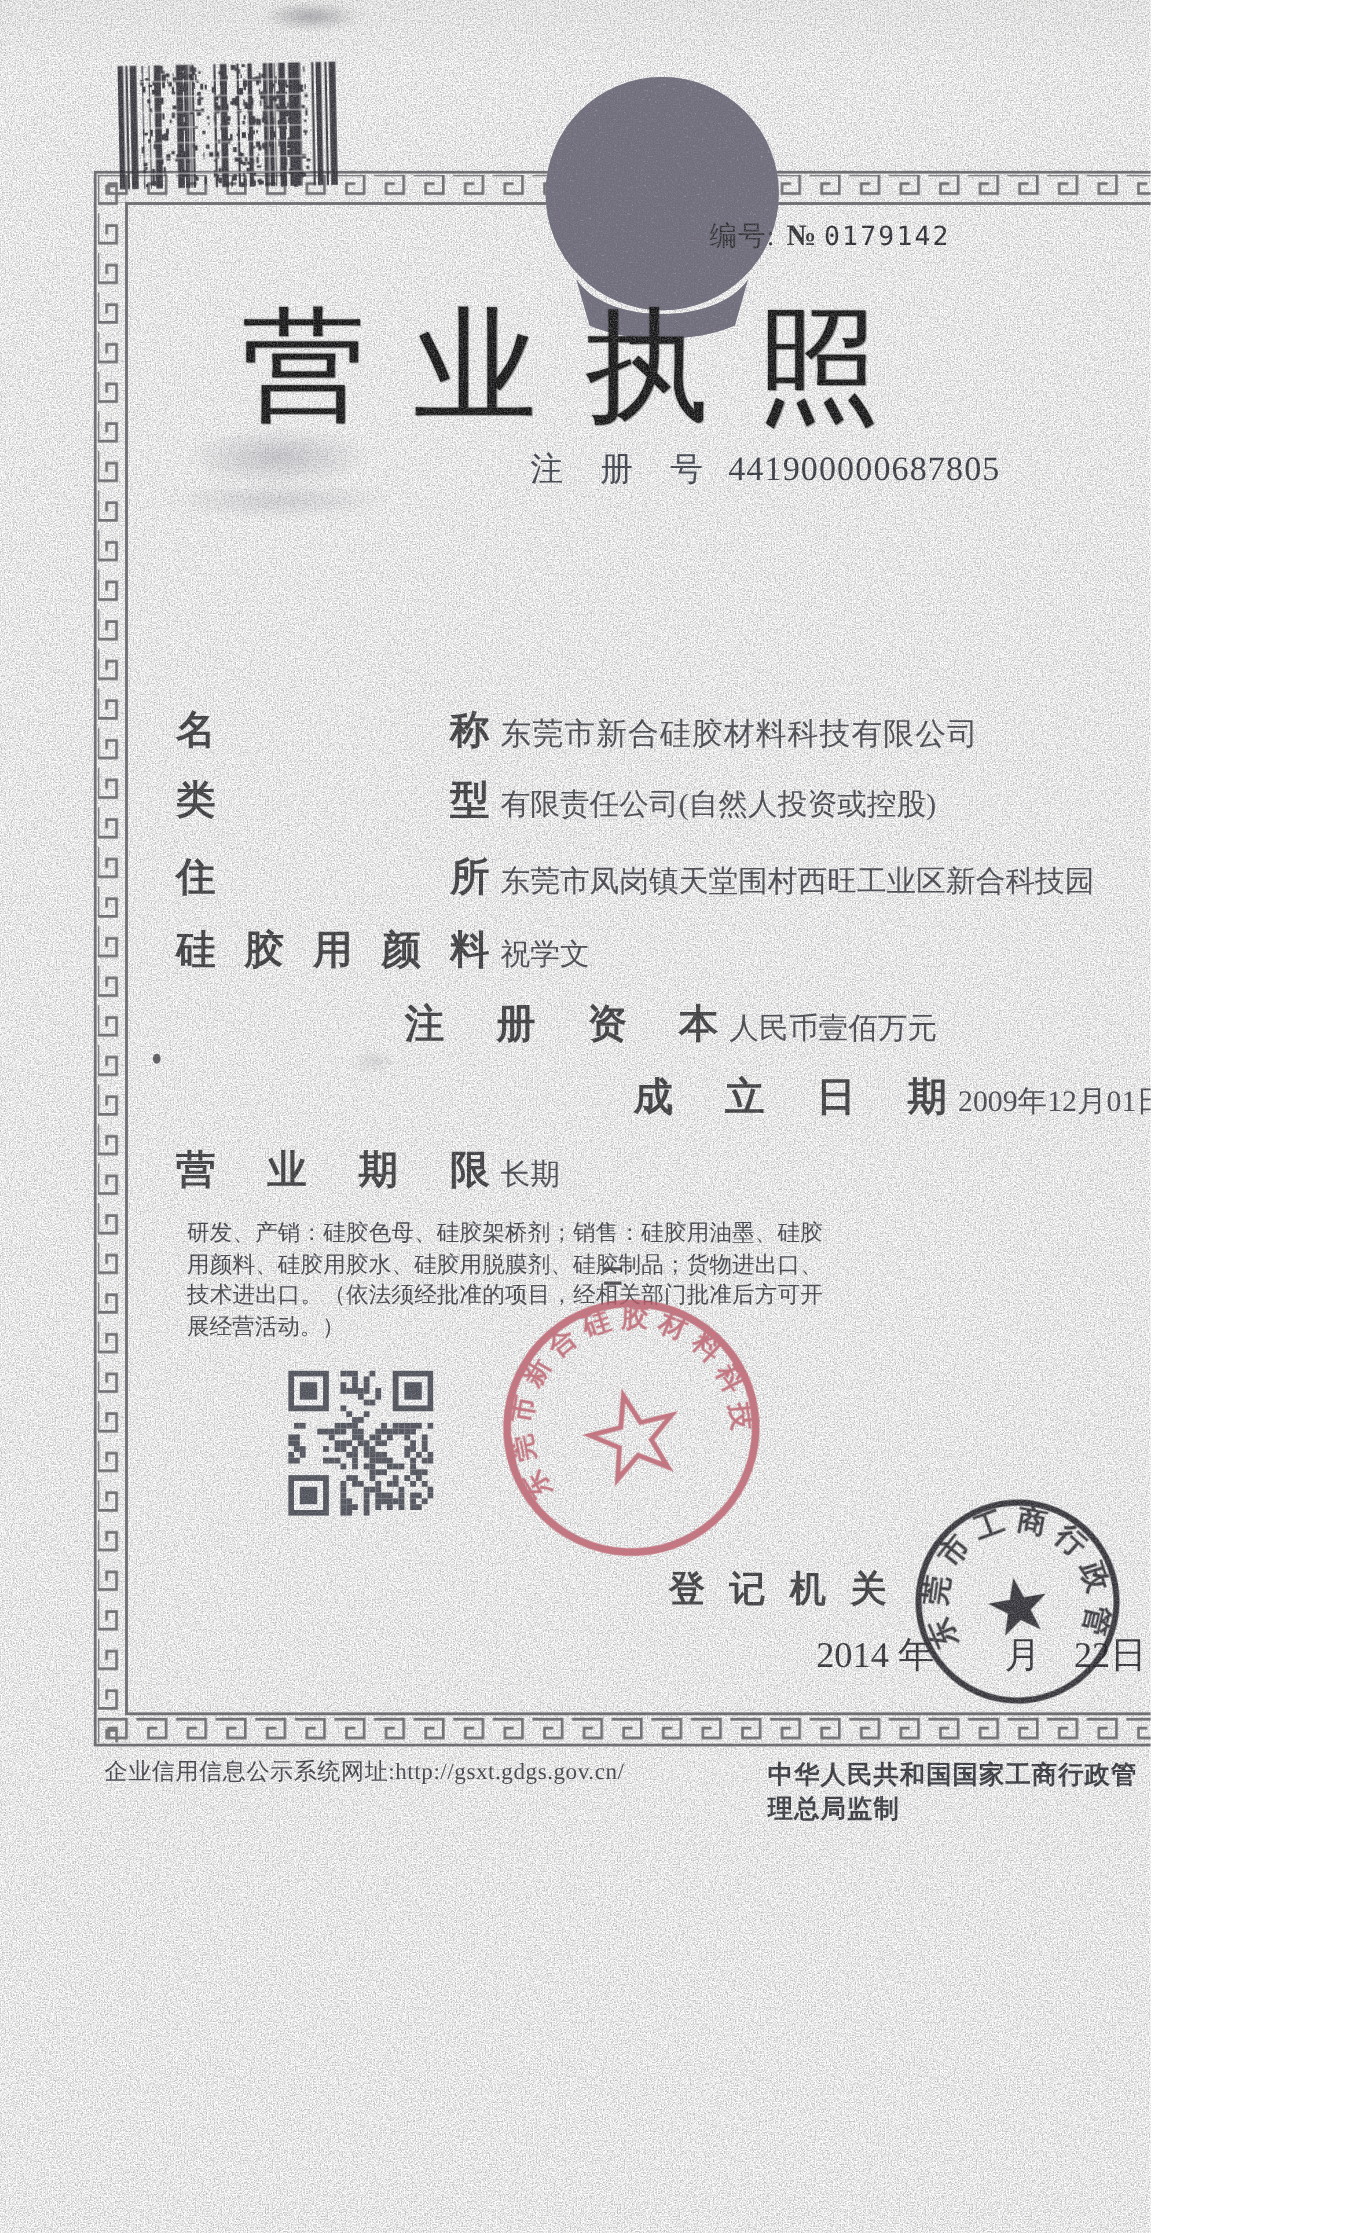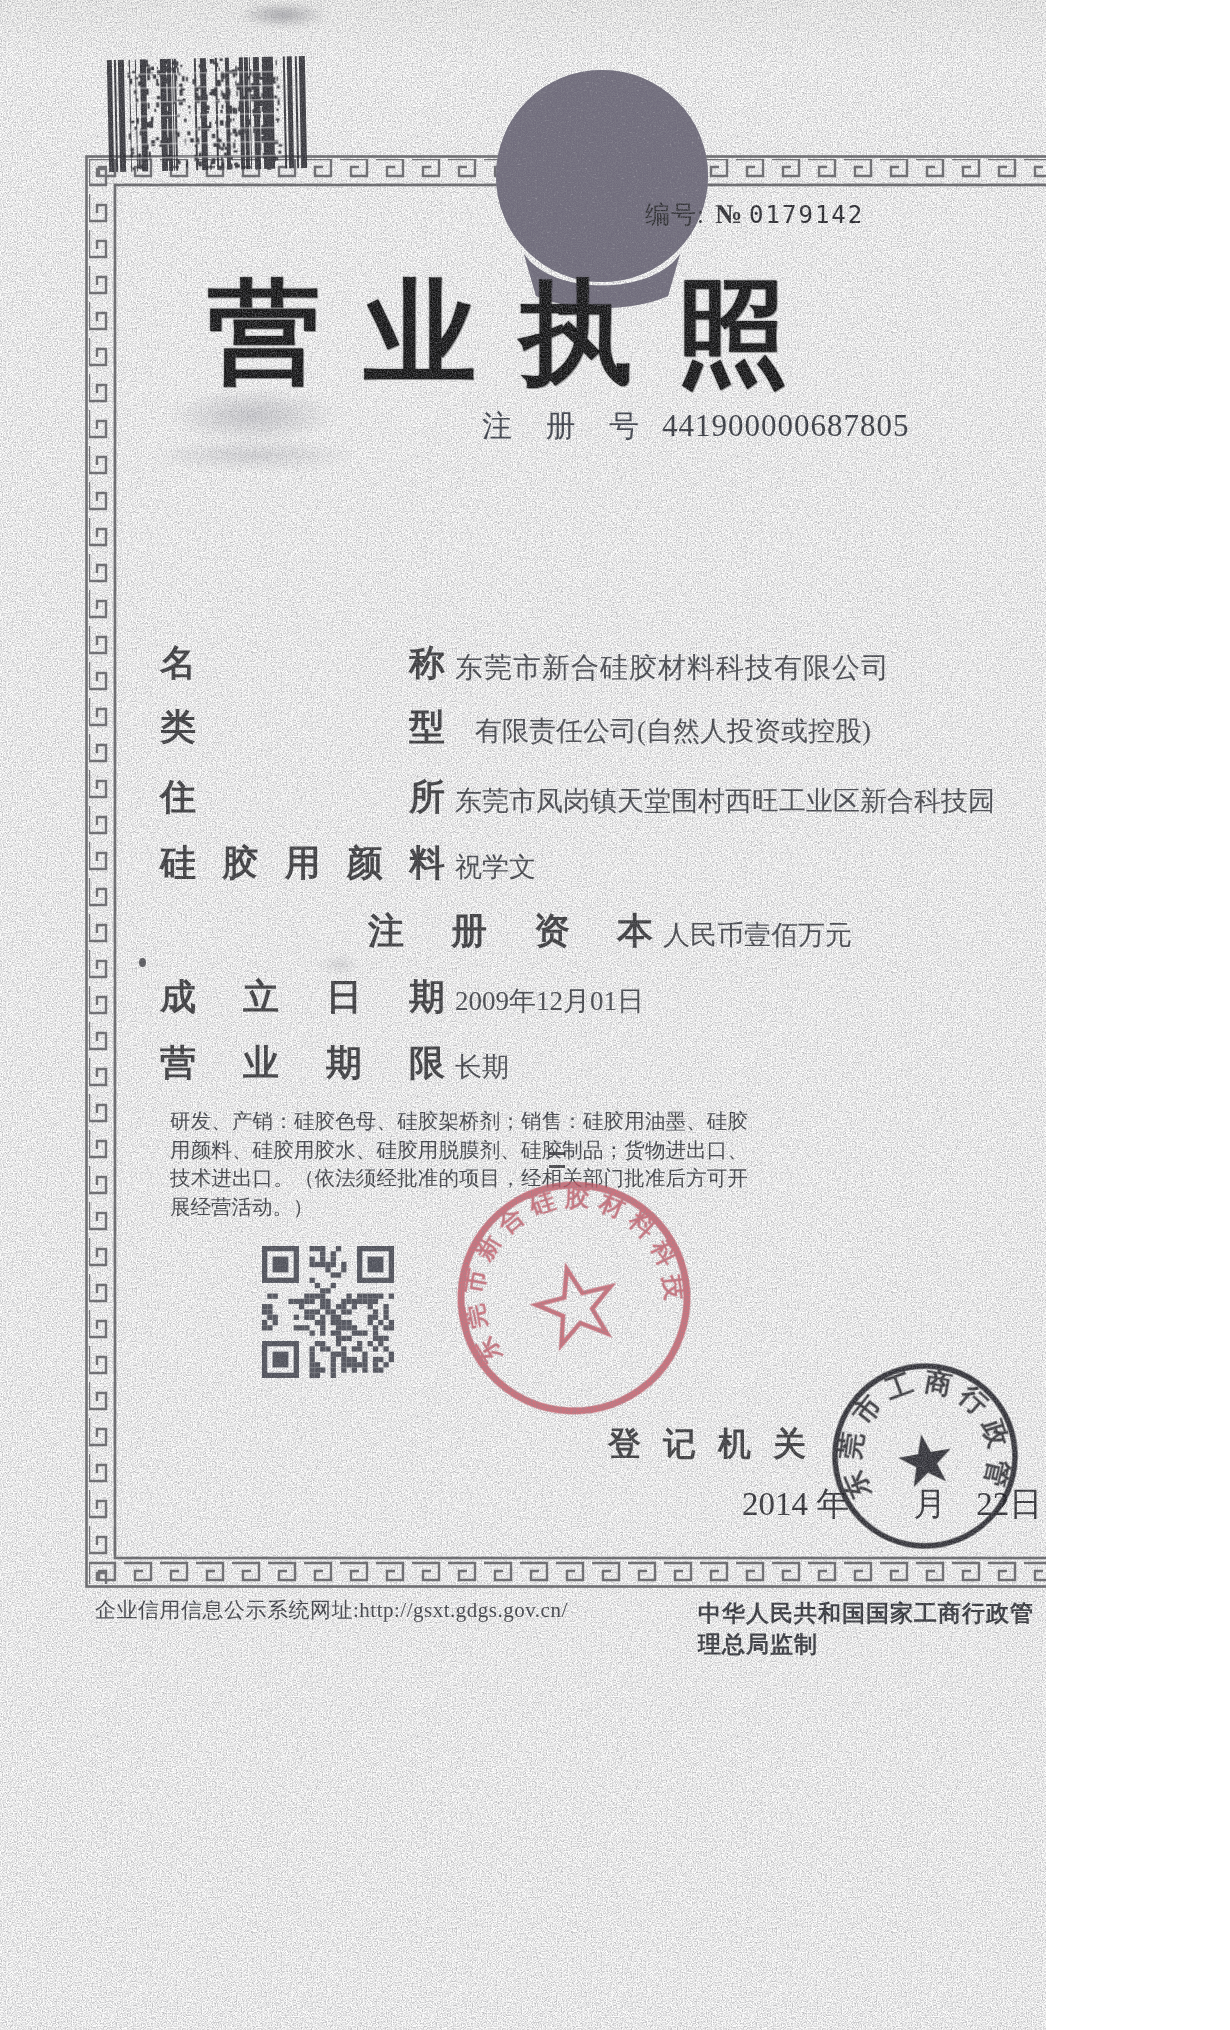--- a/index.html
+++ b/index.html
@@ -8,41 +8,41 @@
     background:linear-gradient(180deg,#f6f6f4 0px,#fdfdfc 60px,#fdfdfc 100%);
     font-family:"Liberation Serif","DejaVu Serif",serif;color:#2e2e2e;
   }
   .abs{position:absolute;}
   
   .serial{left:645px;top:198px;font-size:25px;color:#2f2f33;letter-spacing:1px;}
   .serial .nomark{font-weight:bold;font-size:27px;margin:0 6px 0 10px;}
   .serial .num{font-family:"DejaVu Sans Mono","Liberation Mono",monospace;font-size:24px;letter-spacing:2px;color:#26262b;}
   
   .title{
-    left:208px;top:258px;font-size:112px;font-weight:700;color:#161616;
+    left:220px;top:258px;font-size:112px;font-weight:400;color:#161616;
     letter-spacing:44px;white-space:nowrap;
     text-shadow:0 0 1.6px rgba(10,10,10,.85), 1px 1px 0 rgba(40,40,40,.35);
     filter:blur(.3px) contrast(1.05);
   }
   
   .regline{left:482px;top:406px;font-size:30px;color:#3c4049;white-space:nowrap;}
   .regline .lab{letter-spacing:13px;margin-right:10px;}
   .regline .num{font-size:31px;letter-spacing:1px;color:#33363d;}
   
   .row{left:160px;display:flex;align-items:flex-start;width:900px;margin-top:35px;}
   .flabel{
     display:inline-block;width:285px;font-size:36px;font-weight:600;color:#3b3b3d;
     text-align:justify;text-align-last:justify;line-height:1.15;flex:none;
     filter:blur(.2px);
   }
   .fvalue{font-size:27px;color:#44464b;padding-top:7px;margin-left:10px;line-height:1.3;filter:blur(.15px);}
   .fvalue.big{font-size:28px;letter-spacing:1px;}
   .fvalue.scope{font-size:20.5px;width:578px;line-height:1.4;padding-top:4px;text-align:justify;color:#3e4045;}
-  .r1{top:608px;} .r2{top:672px;gap:20px;} .r3{top:742px;} .r4{top:808px;}
-  .r5{top:876px;justify-content:center;} .r6{top:942px;} .r7{top:1008px;} .r8{top:1068px;}
+  .r1{top:608px;} .r2{top:672px;} .r3{top:742px;} .r4{top:808px;}
+  .r5{top:876px;justify-content:center;} .r6{top:942px;justify-content:flex-end;} .r7{top:1008px;} .r8{top:1068px;}
   
   .registry{left:608px;top:1422px;font-size:33px;font-weight:600;color:#3c3c3e;letter-spacing:22px;white-space:nowrap;filter:blur(.2px);}
   .dateline{left:742px;top:1482px;font-size:33px;color:#2f2f33;white-space:nowrap;filter:blur(.2px);}
   .dateline .d-month{margin-left:64px;}
   .dateline .d-day{margin-left:30px;}
   
   .foot-left{left:95px;top:1596px;font-size:21px;color:#3d3f44;letter-spacing:.5px;}
   .foot-right{left:698px;top:1598px;font-size:23px;color:#34363b;letter-spacing:1px;font-weight:600;filter:blur(.2px);}
   
   .smudge{border-radius:50%;filter:blur(2.5px);pointer-events:none;}

